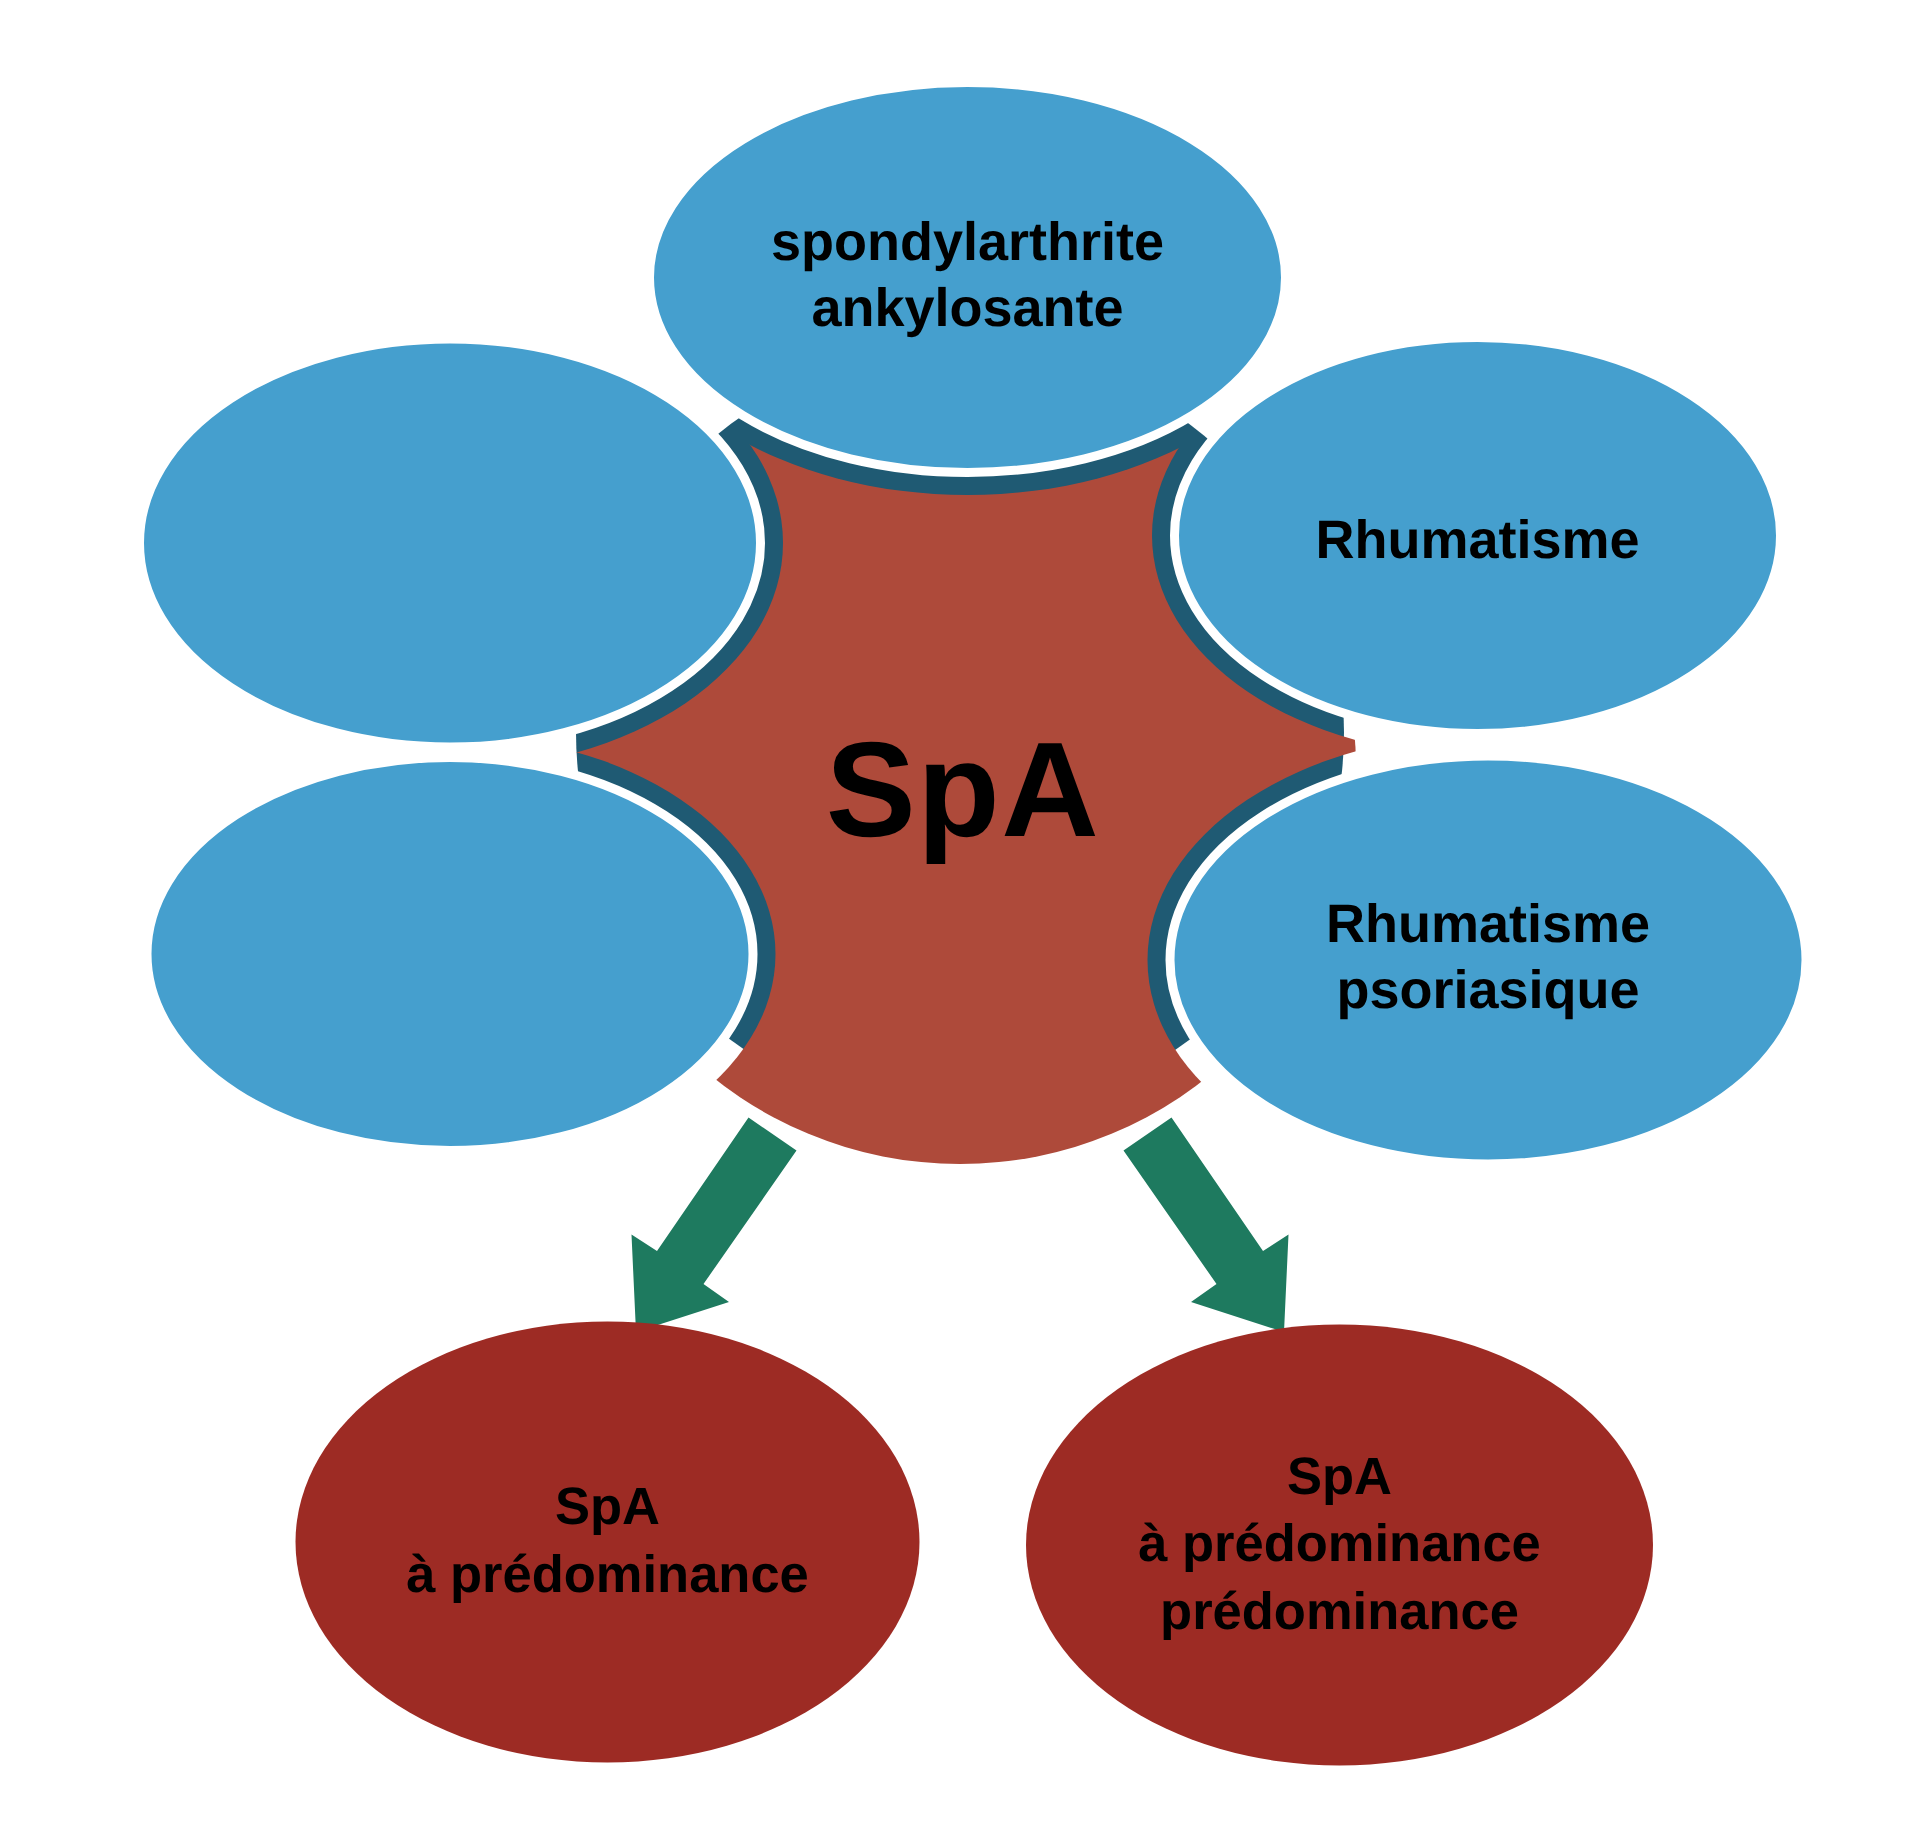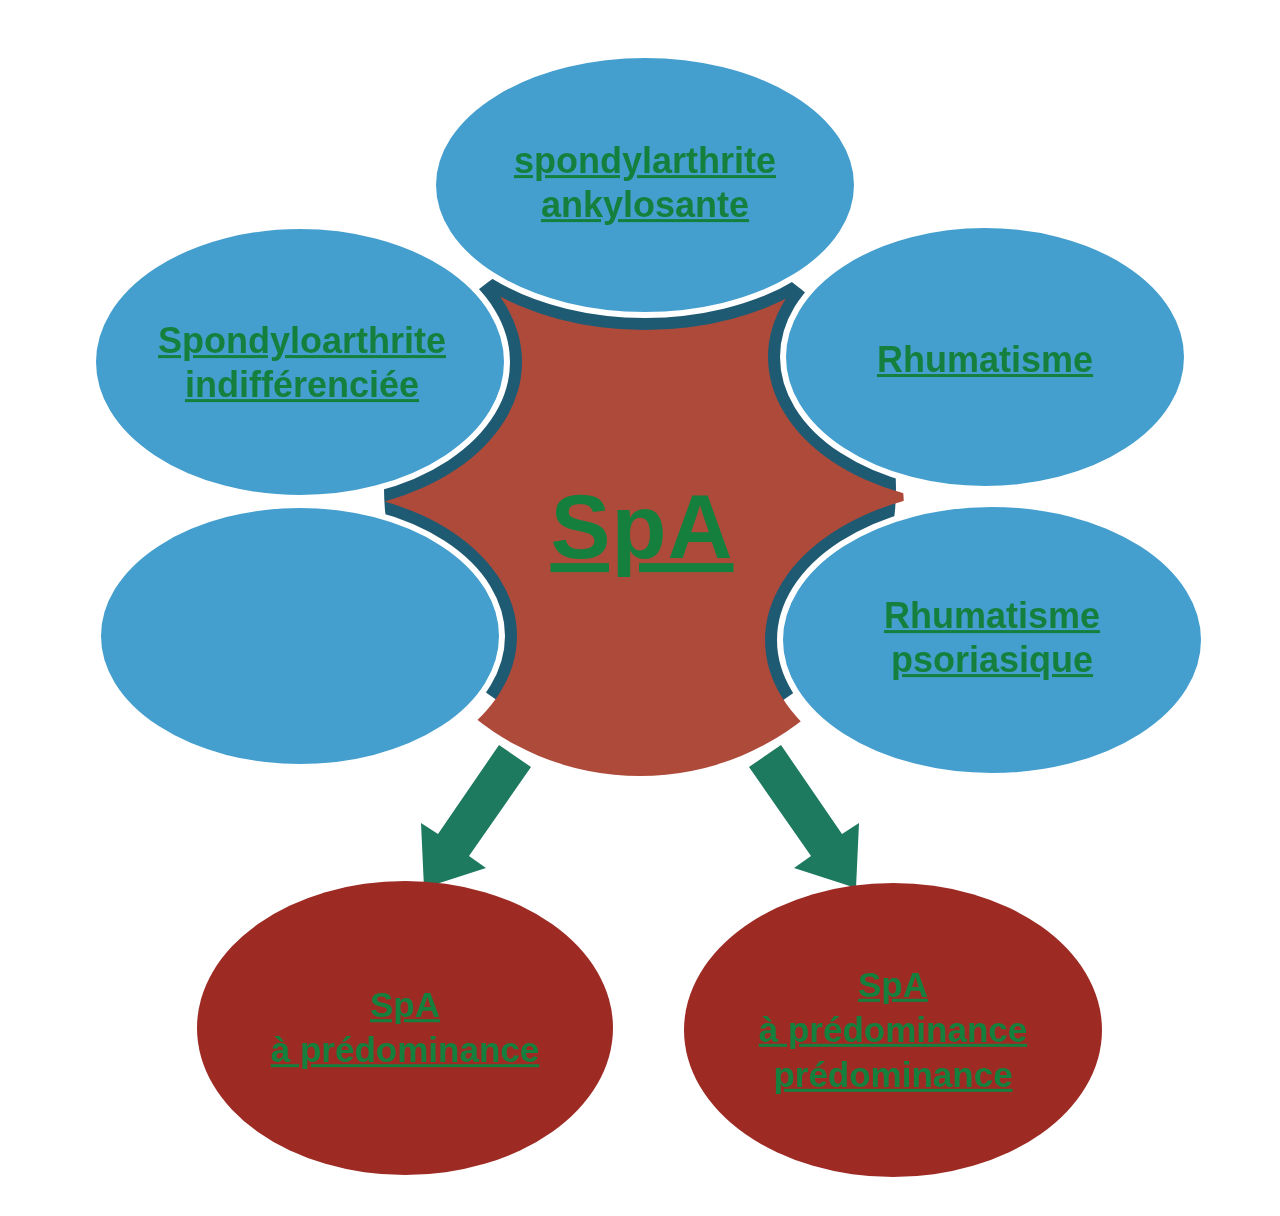--- a/index.html
+++ b/index.html
@@ -18,24 +18,23 @@
   .stage svg {
     position: absolute;
     left: 0;
     top: 0;
   }
   .label {
     position: absolute;
     transform: translate(-50%, -50%);
     text-align: center;
     font-weight: 700;
-    color: #15803d;
+    color: #000000;
     line-height: 1.22;
     white-space: nowrap;
-    text-decoration: underline;
   }
   .label .line { display: block; }
   .label-sat     { font-size: 36px; }
   .label-center  { font-size: 90px; letter-spacing: 1px; }
   .label-outcome { font-size: 35px; line-height: 1.28; }
 </style>
 </head>
 <body>
 
 <div class="stage">
@@ -69,24 +68,20 @@
 
     <ellipse cx="405" cy="1028" rx="208" ry="147" fill="#9d2b24"></ellipse>
     <ellipse cx="893" cy="1030" rx="209" ry="147" fill="#9d2b24"></ellipse>
   </svg>
 
   <div class="label label-sat" style="left:645px; top:183px;">
     <span class="line">spondylarthrite</span>
     <span class="line">ankylosante</span>
   </div>
 
-  <div class="label label-sat" style="left:302px; top:363px;">
-    <span class="line">Spondyloarthrite</span>
-    <span class="line">indifférenciée</span>
-  </div>
 
   <div class="label label-sat" style="left:985px; top:360px;">
     <span class="line">Rhumatisme</span>
   </div>
 
 
   <div class="label label-sat" style="left:992px; top:638px;">
     <span class="line">Rhumatisme</span>
     <span class="line">psoriasique</span>
   </div>

